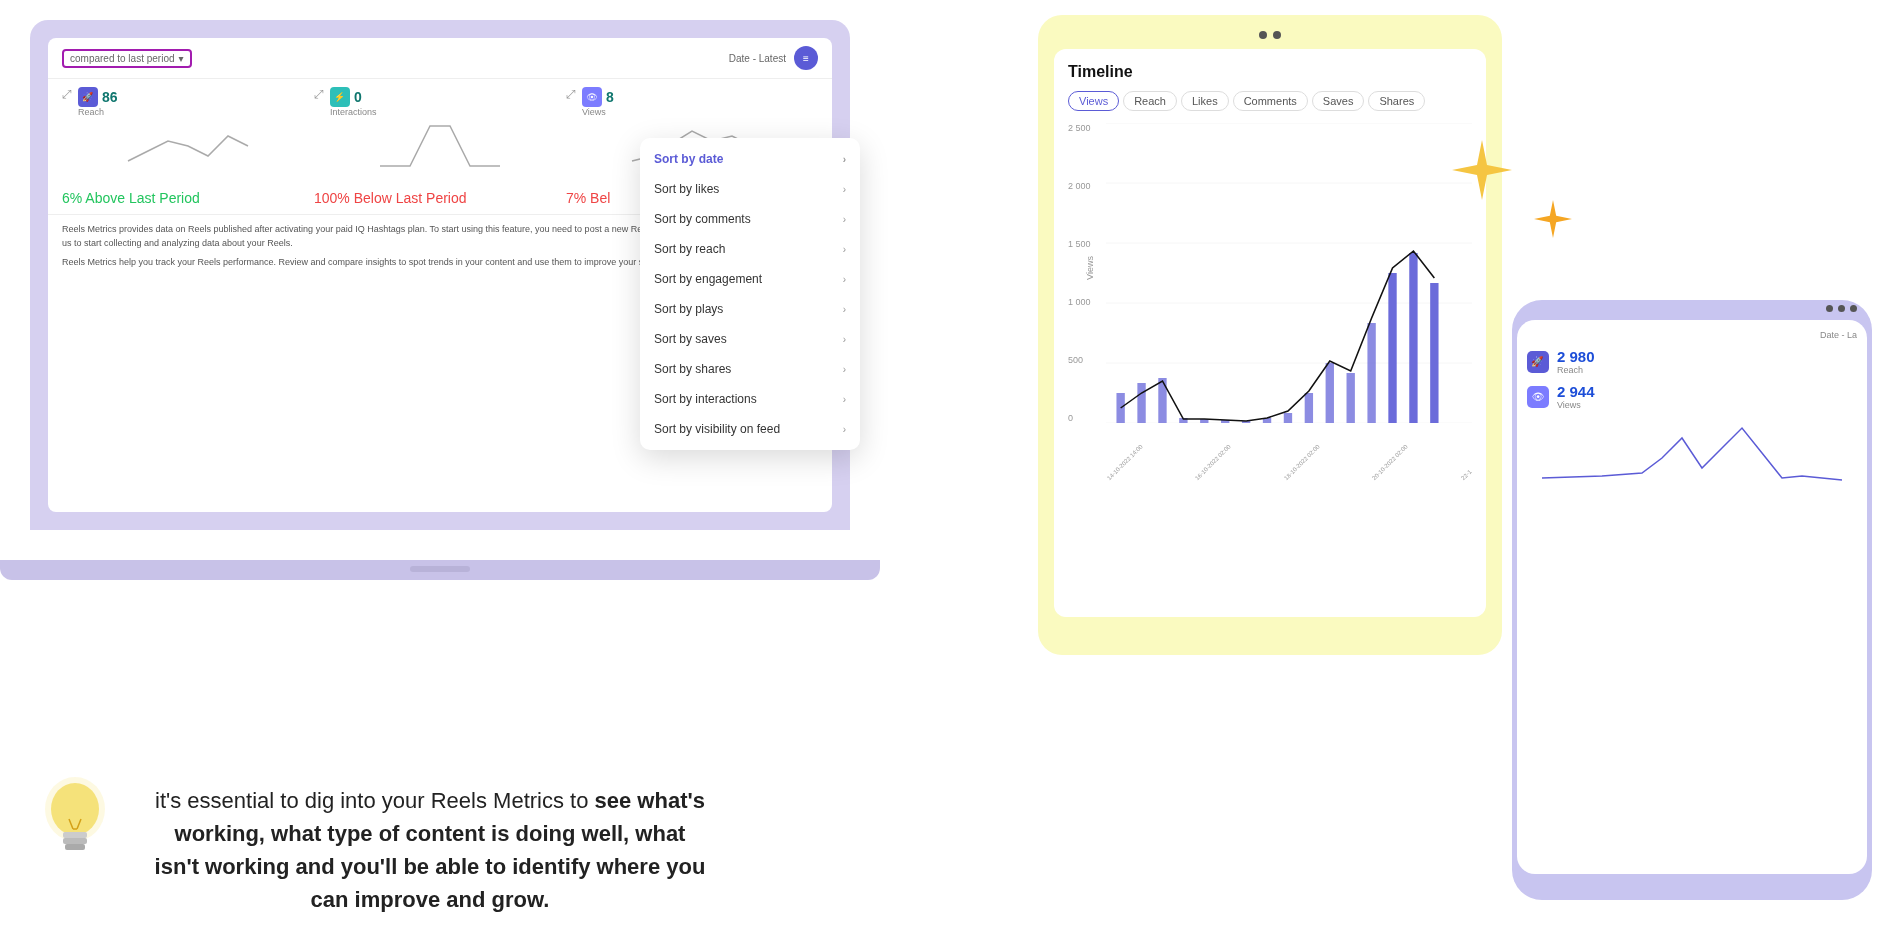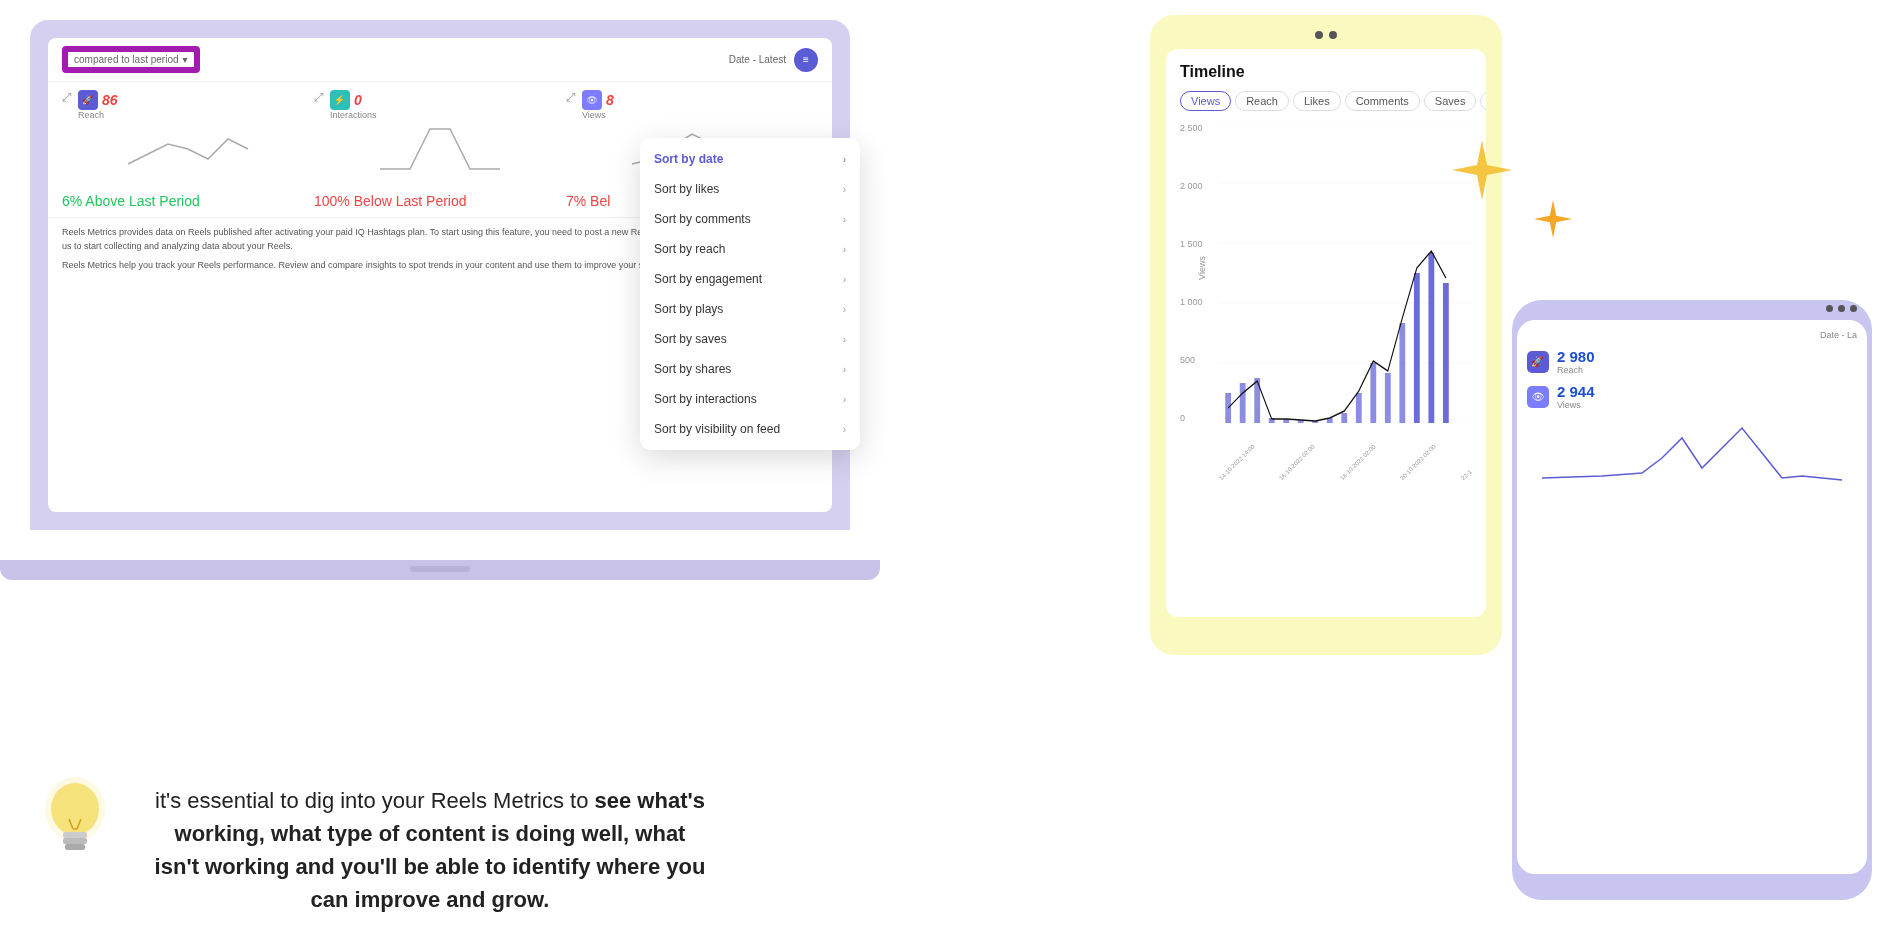--- a/index.html
+++ b/index.html
@@ -63,21 +63,21 @@
       align-items: center;
       padding: 8px 14px;
       border-bottom: 1px solid #eee;
       font-size: 11px;
       color: #666;
     }
     .header-dropdown {
       display: flex;
       align-items: center;
       gap: 4px;
-      border: 6px solid #a21caf;
+      border: 2px solid #a21caf;
       border-radius: 4px;
       padding: 2px 6px;
       margin-right: 19px;
       font-size: 10px;
     }
     .header-right {
       margin-left: auto;
       display: flex;
       align-items: center;
       gap: 8px;
@@ -126,22 +126,21 @@
       align-items: center;
       justify-content: center;
       color: #fff;
       font-size: 9px;
     }
     .metric-icon-box.teal { background: #2dbfb8; }
     .metric-icon-box.eye { background: #7c7cff; }
     .metric-val {
       font-size: 14px;
       font-weight: 700;
-      color: #ef4444;
-      font-style: italic;
+      color: #0f766e;
     }
     .metric-label {
       font-size: 9px;
       color: #888;
       margin-left: 16px;
     }
     .metric-chart {
       height: 50px;
       margin-top: 4px;
     }
@@ -195,21 +194,21 @@
       color: #5b5bd6;
       font-weight: 600;
     }
     .dropdown-arrow { color: #999; font-size: 10px; }
 
     
     .tablet-container {
       position: absolute;
       right: 390px;
       top: 15px;
-      width: 352px;
+      width: 464px;
       height: 640px;
     }
     .tablet-body {
       width: 100%;
       height: 100%;
       background: #fafac0;
       border-radius: 24px;
       padding: 16px;
       position: relative;
     }

